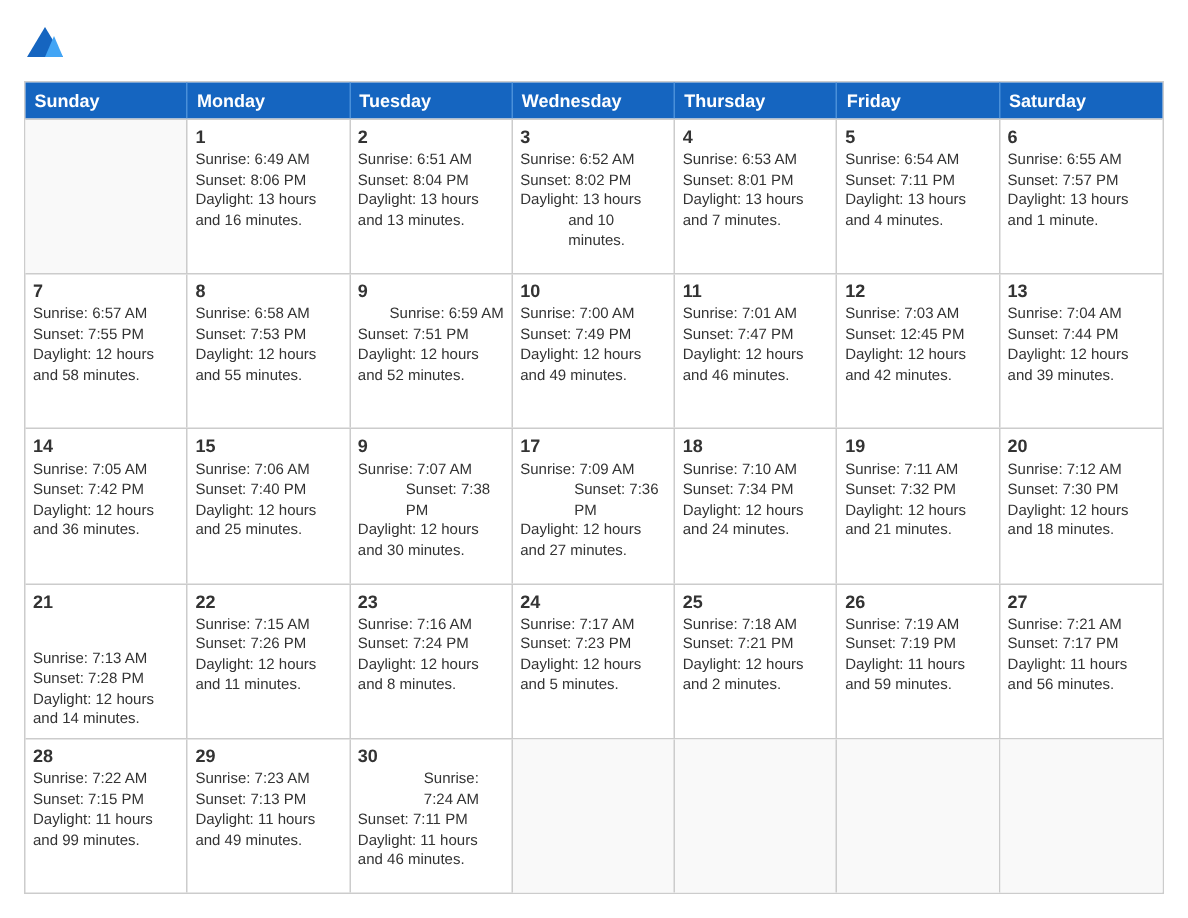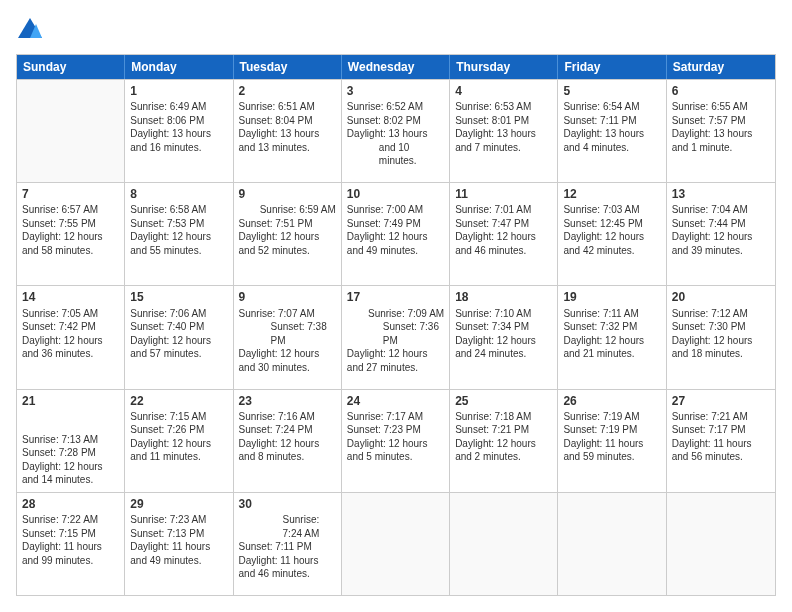--- a/index.html
+++ b/index.html
@@ -242,32 +242,32 @@
             <span style="display: block;">Sunrise: 7:05 AM</span>
             <span style="display: block;">Sunset: 7:42 PM</span>
             <span style="display: block;">Daylight: 12 hours</span>
             <span style="display: block;">and 36 minutes.</span>
           </div>
           <div class="cal-cell">
             <span class="day-num">15</span>
             <span style="display: block;">Sunrise: 7:06 AM</span>
             <span style="display: block;">Sunset: 7:40 PM</span>
             <span style="display: block;">Daylight: 12 hours</span>
-            <span style="display: block;">and 57 minutes.</span>
+            <span style="display: block;">and 25 minutes.</span>
           </div>
           <div class="cal-cell">
             <span class="day-num">9</span>
             <span style="display: block;">Sunrise: 7:07 AM</span>
             <span style="display: block; margin-left: 32px;">Sunset: 7:38 PM</span>
             <span style="display: block;">Daylight: 12 hours</span>
             <span style="display: block;">and 30 minutes.</span>
           </div>
           <div class="cal-cell">
             <span class="day-num">17</span>
-            <span style="display: block; text-align: right;">Sunrise: 7:09 AM</span>
+            <span style="display: block;">Sunrise: 7:09 AM</span>
             <span style="display: block; margin-left: 36px;">Sunset: 7:36 PM</span>
             <span style="display: block;">Daylight: 12 hours</span>
             <span style="display: block;">and 27 minutes.</span>
           </div>
           <div class="cal-cell">
             <span class="day-num">18</span>
             <span style="display: block;">Sunrise: 7:10 AM</span>
             <span style="display: block;">Sunset: 7:34 PM</span>
             <span style="display: block;">Daylight: 12 hours</span>
             <span style="display: block;">and 24 minutes.</span>

